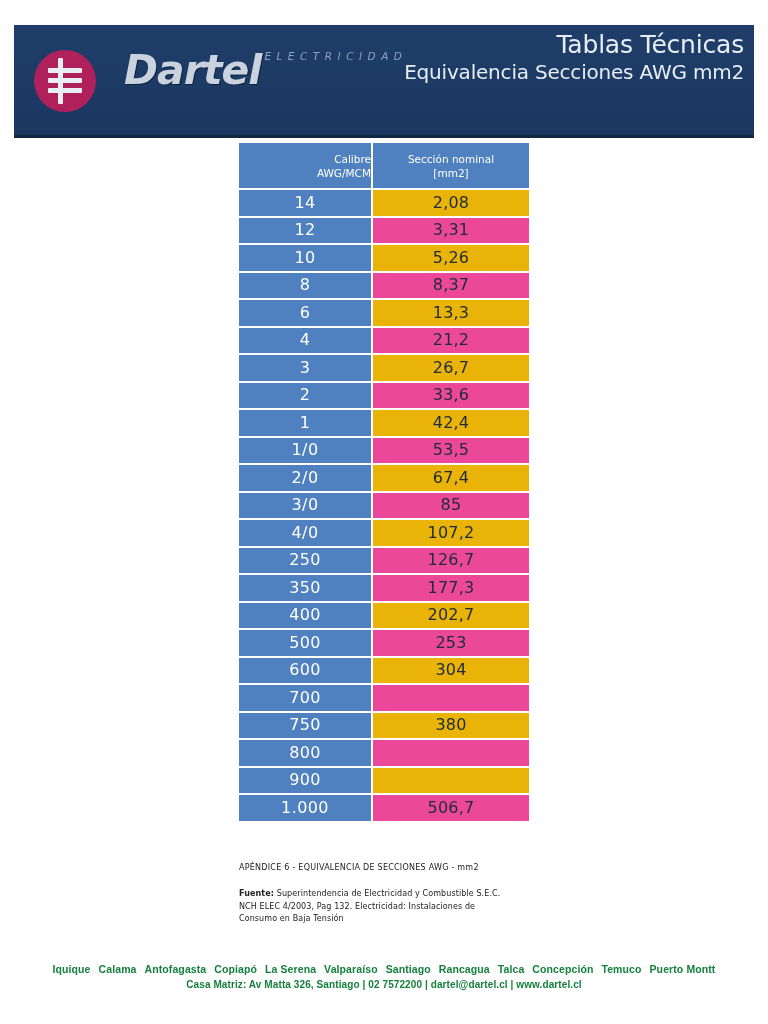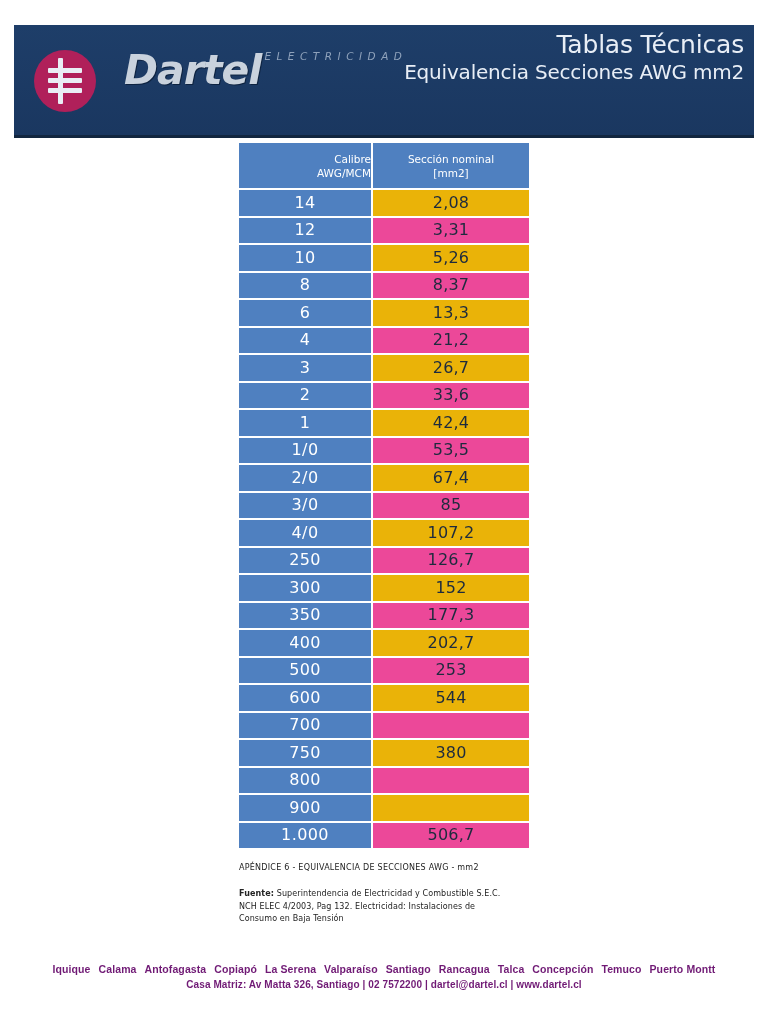--- a/index.html
+++ b/index.html
@@ -195,21 +195,21 @@
   .note-source b { font-weight: bold; }
 
   
   .footer {
     position: absolute;
     left: 0;
     top: 962px;
     width: 768px;
     text-align: center;
     font-family: "Liberation Sans", sans-serif;
-    color: #701a75;
+    color: #15803d;
   }
   .footer-cities {
     font-size: 10.5px;
     font-weight: bold;
     letter-spacing: 0.1px;
     line-height: 15px;
   }
   .footer-cities span { margin: 0 4px; }
   .footer-addr {
     font-size: 10px;
@@ -310,39 +310,35 @@
           <td class="sec">85</td>
         </tr>
         <tr class="odd">
           <td class="cal">4/0</td>
           <td class="sec">107,2</td>
         </tr>
         <tr class="even">
           <td class="cal">250</td>
           <td class="sec">126,7</td>
         </tr>
-        <tr class="odd">
-          <td class="cal">300</td>
-          <td class="sec">152</td>
-        </tr>
         <tr class="even">
           <td class="cal">350</td>
           <td class="sec">177,3</td>
         </tr>
         <tr class="odd">
           <td class="cal">400</td>
           <td class="sec">202,7</td>
         </tr>
         <tr class="even">
           <td class="cal">500</td>
           <td class="sec">253</td>
         </tr>
         <tr class="odd">
           <td class="cal">600</td>
-          <td class="sec">544</td>
+          <td class="sec">304</td>
         </tr>
         <tr class="even">
           <td class="cal">700</td>
           <td class="sec"></td>
         </tr>
         <tr class="odd">
           <td class="cal">750</td>
           <td class="sec">380</td>
         </tr>
         <tr class="even">

